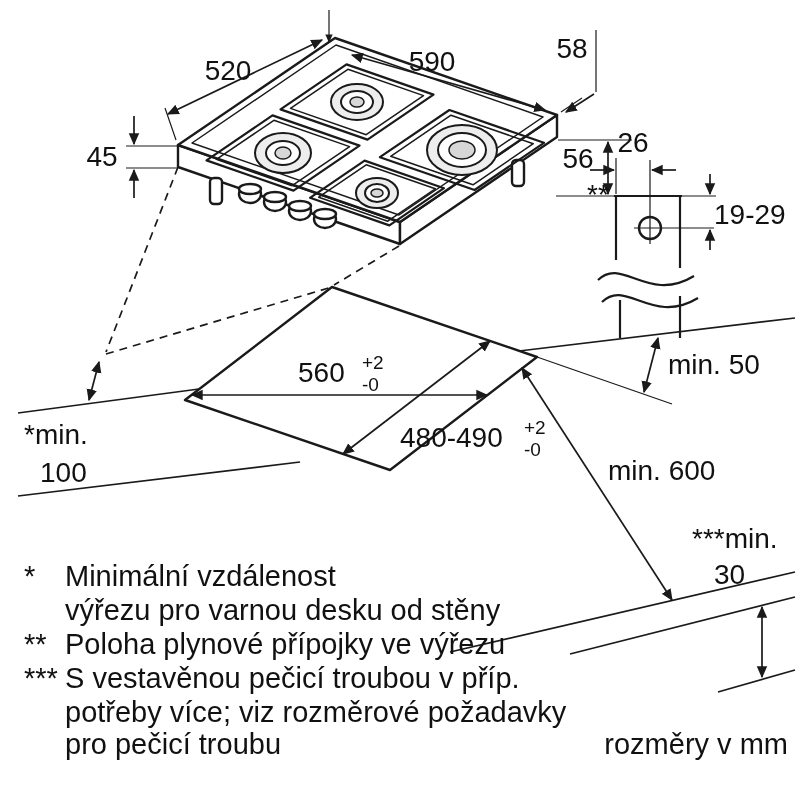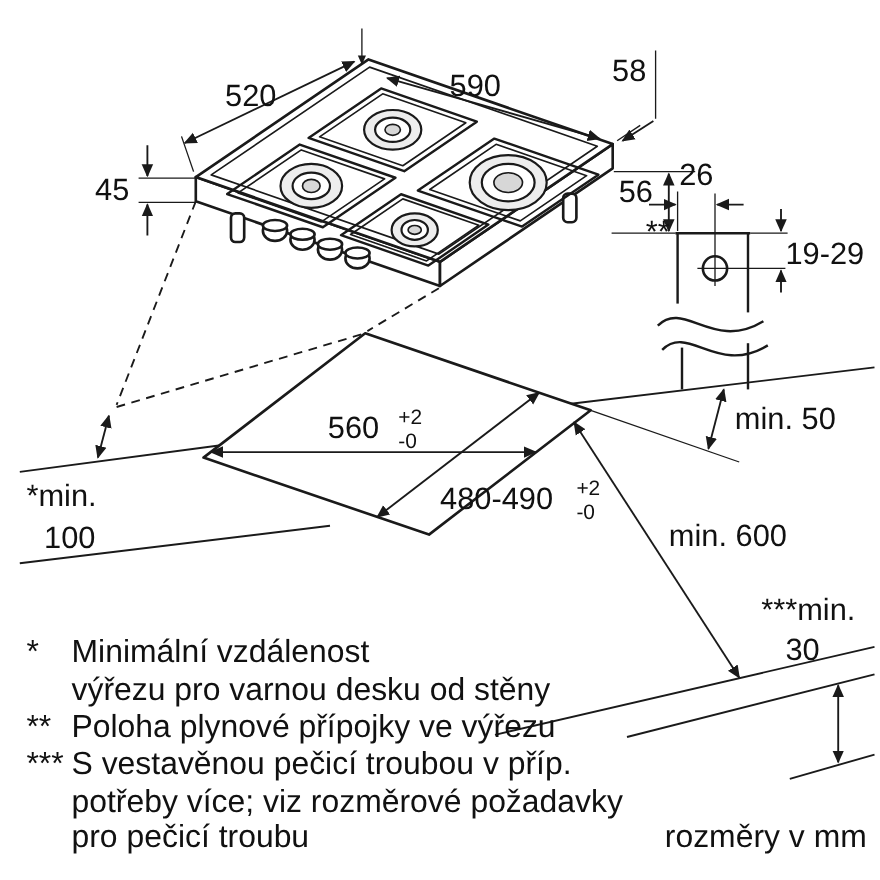--- a/index.html
+++ b/index.html
@@ -1,17 +1,17 @@
 <!DOCTYPE html>
 <html><head>
 <meta charset="utf-8">
 <style>
   html,body{margin:0;padding:0;background:#fff;}
   .stage{position:relative;width:800px;height:761px;background:#fff;overflow:hidden;
-         font-family:"Liberation Sans", sans-serif;margin-top:16px;}
+         font-family:"Liberation Sans", sans-serif;}
   svg{display:block;}
   text{fill:#111;font-family:"Liberation Sans", sans-serif;}
   .dim{font-size:28px;}
   .tol{font-size:19px;}
   .leg{font-size:29px;}
   .ln{stroke:#1a1a1a;stroke-width:1.7;fill:none;}
   .thin{stroke:#1a1a1a;stroke-width:1.2;fill:none;}
   .outl{stroke:#1a1a1a;stroke-width:2.4;fill:#fff;stroke-linejoin:round;}
   .sup{stroke:#1a1a1a;stroke-width:2.2;fill:none;stroke-linejoin:round;}
   .supi{stroke:#1a1a1a;stroke-width:1.5;fill:none;stroke-linejoin:round;}

